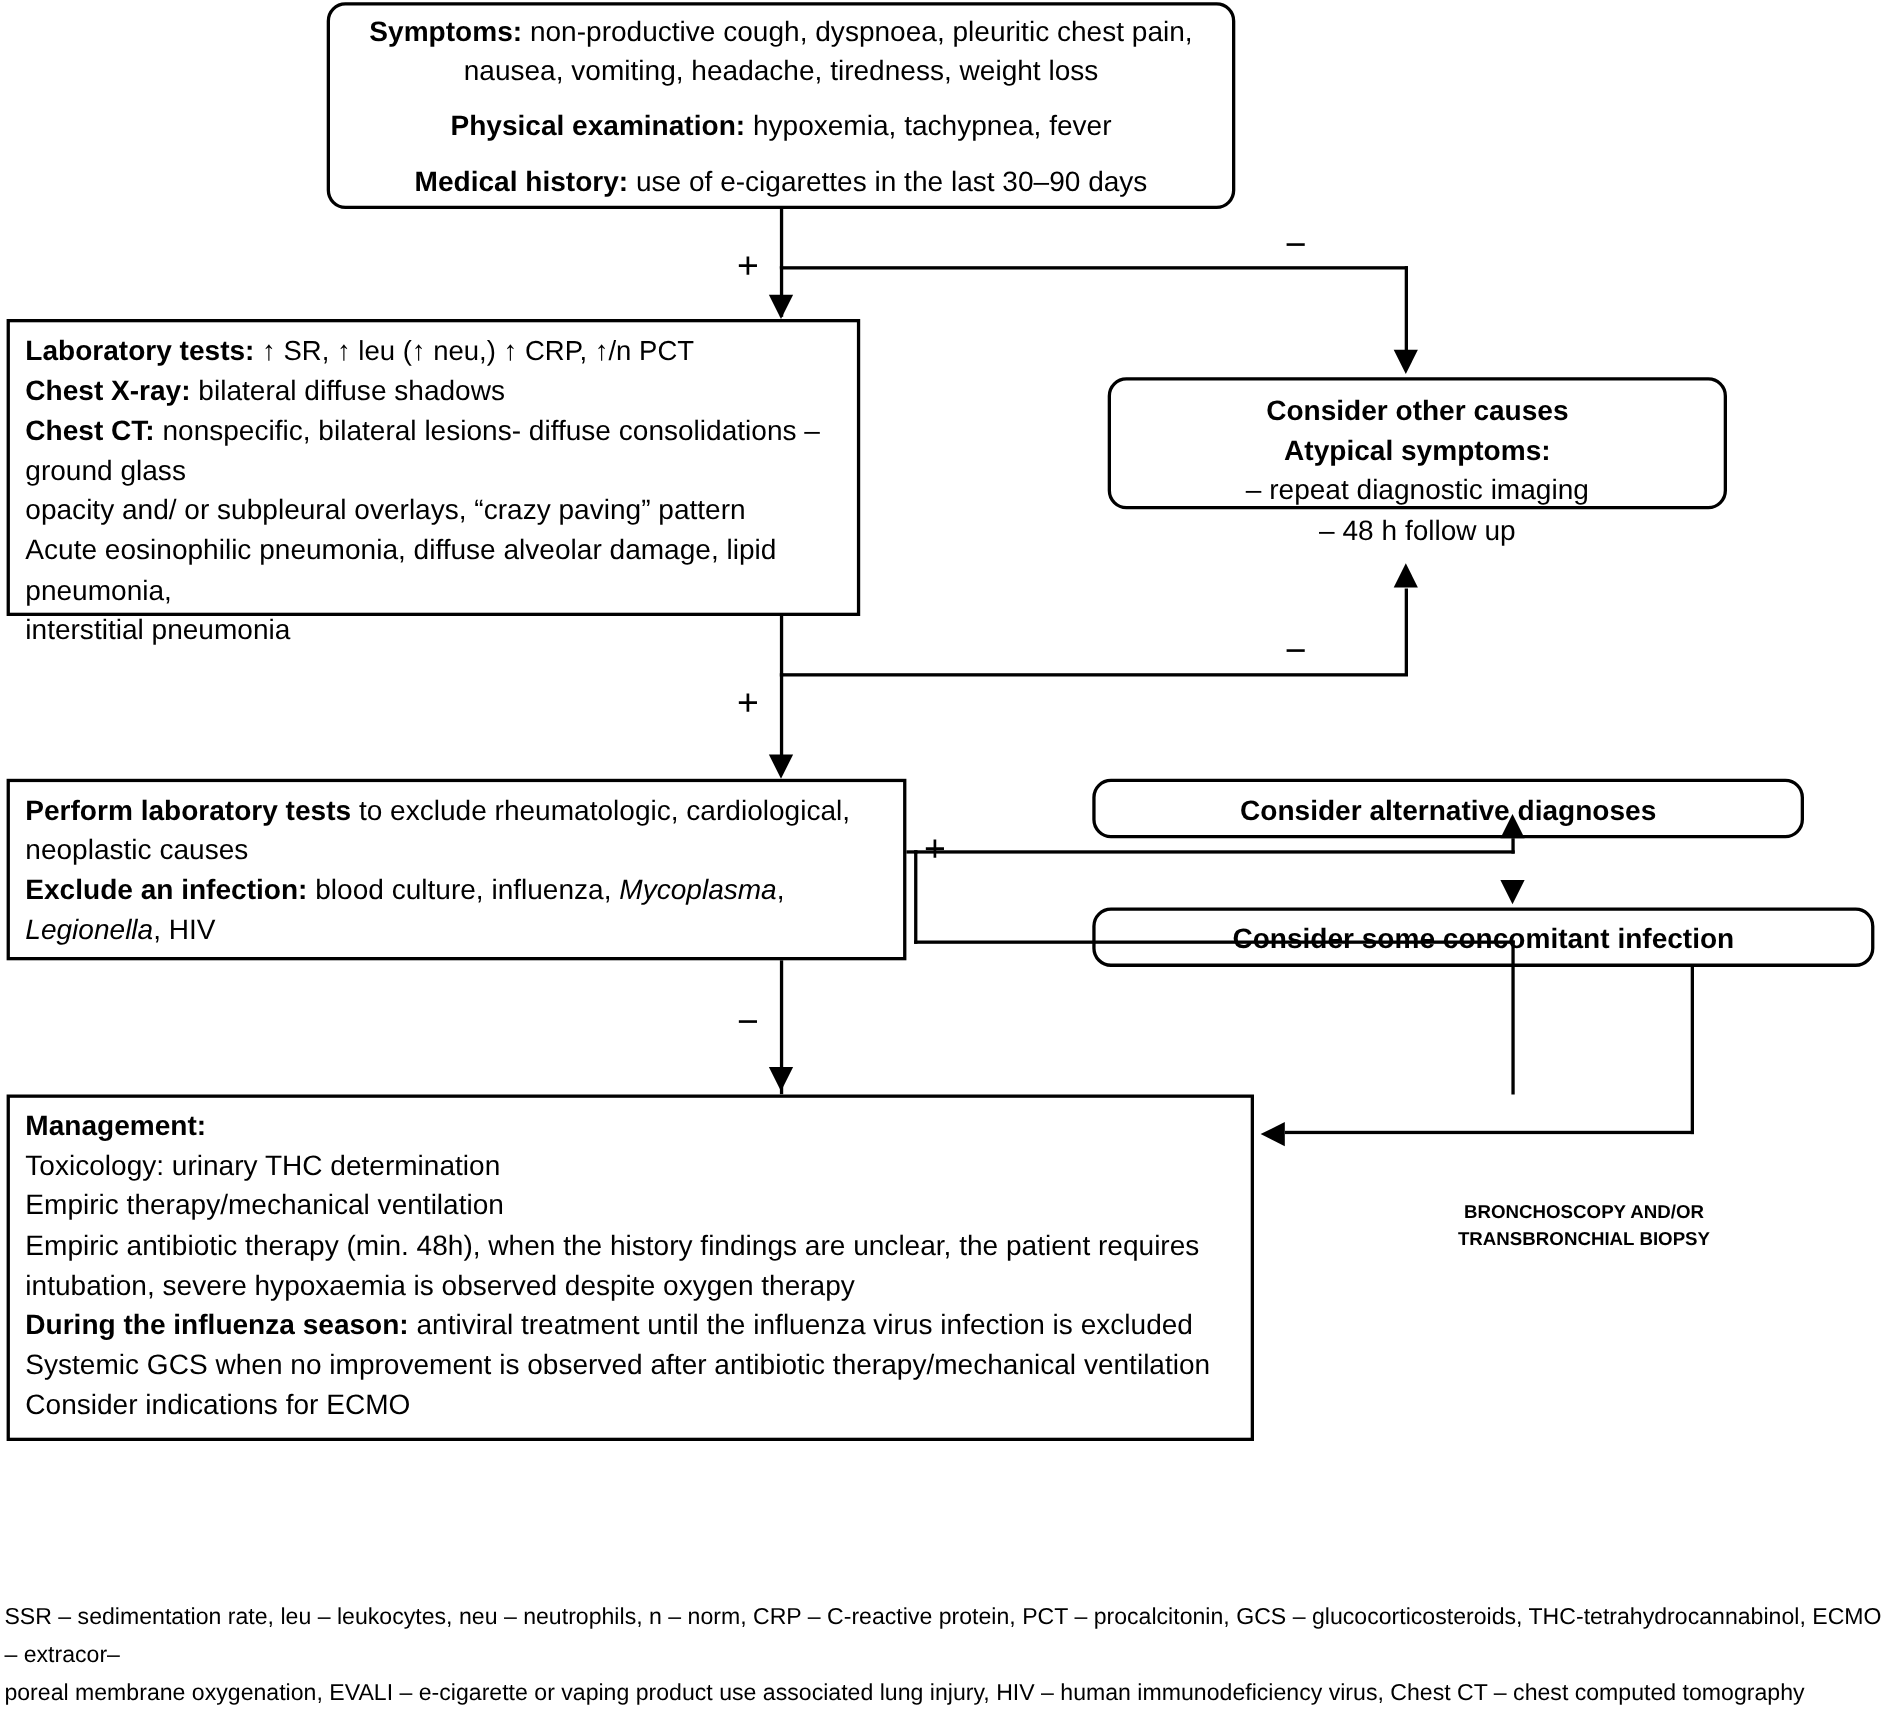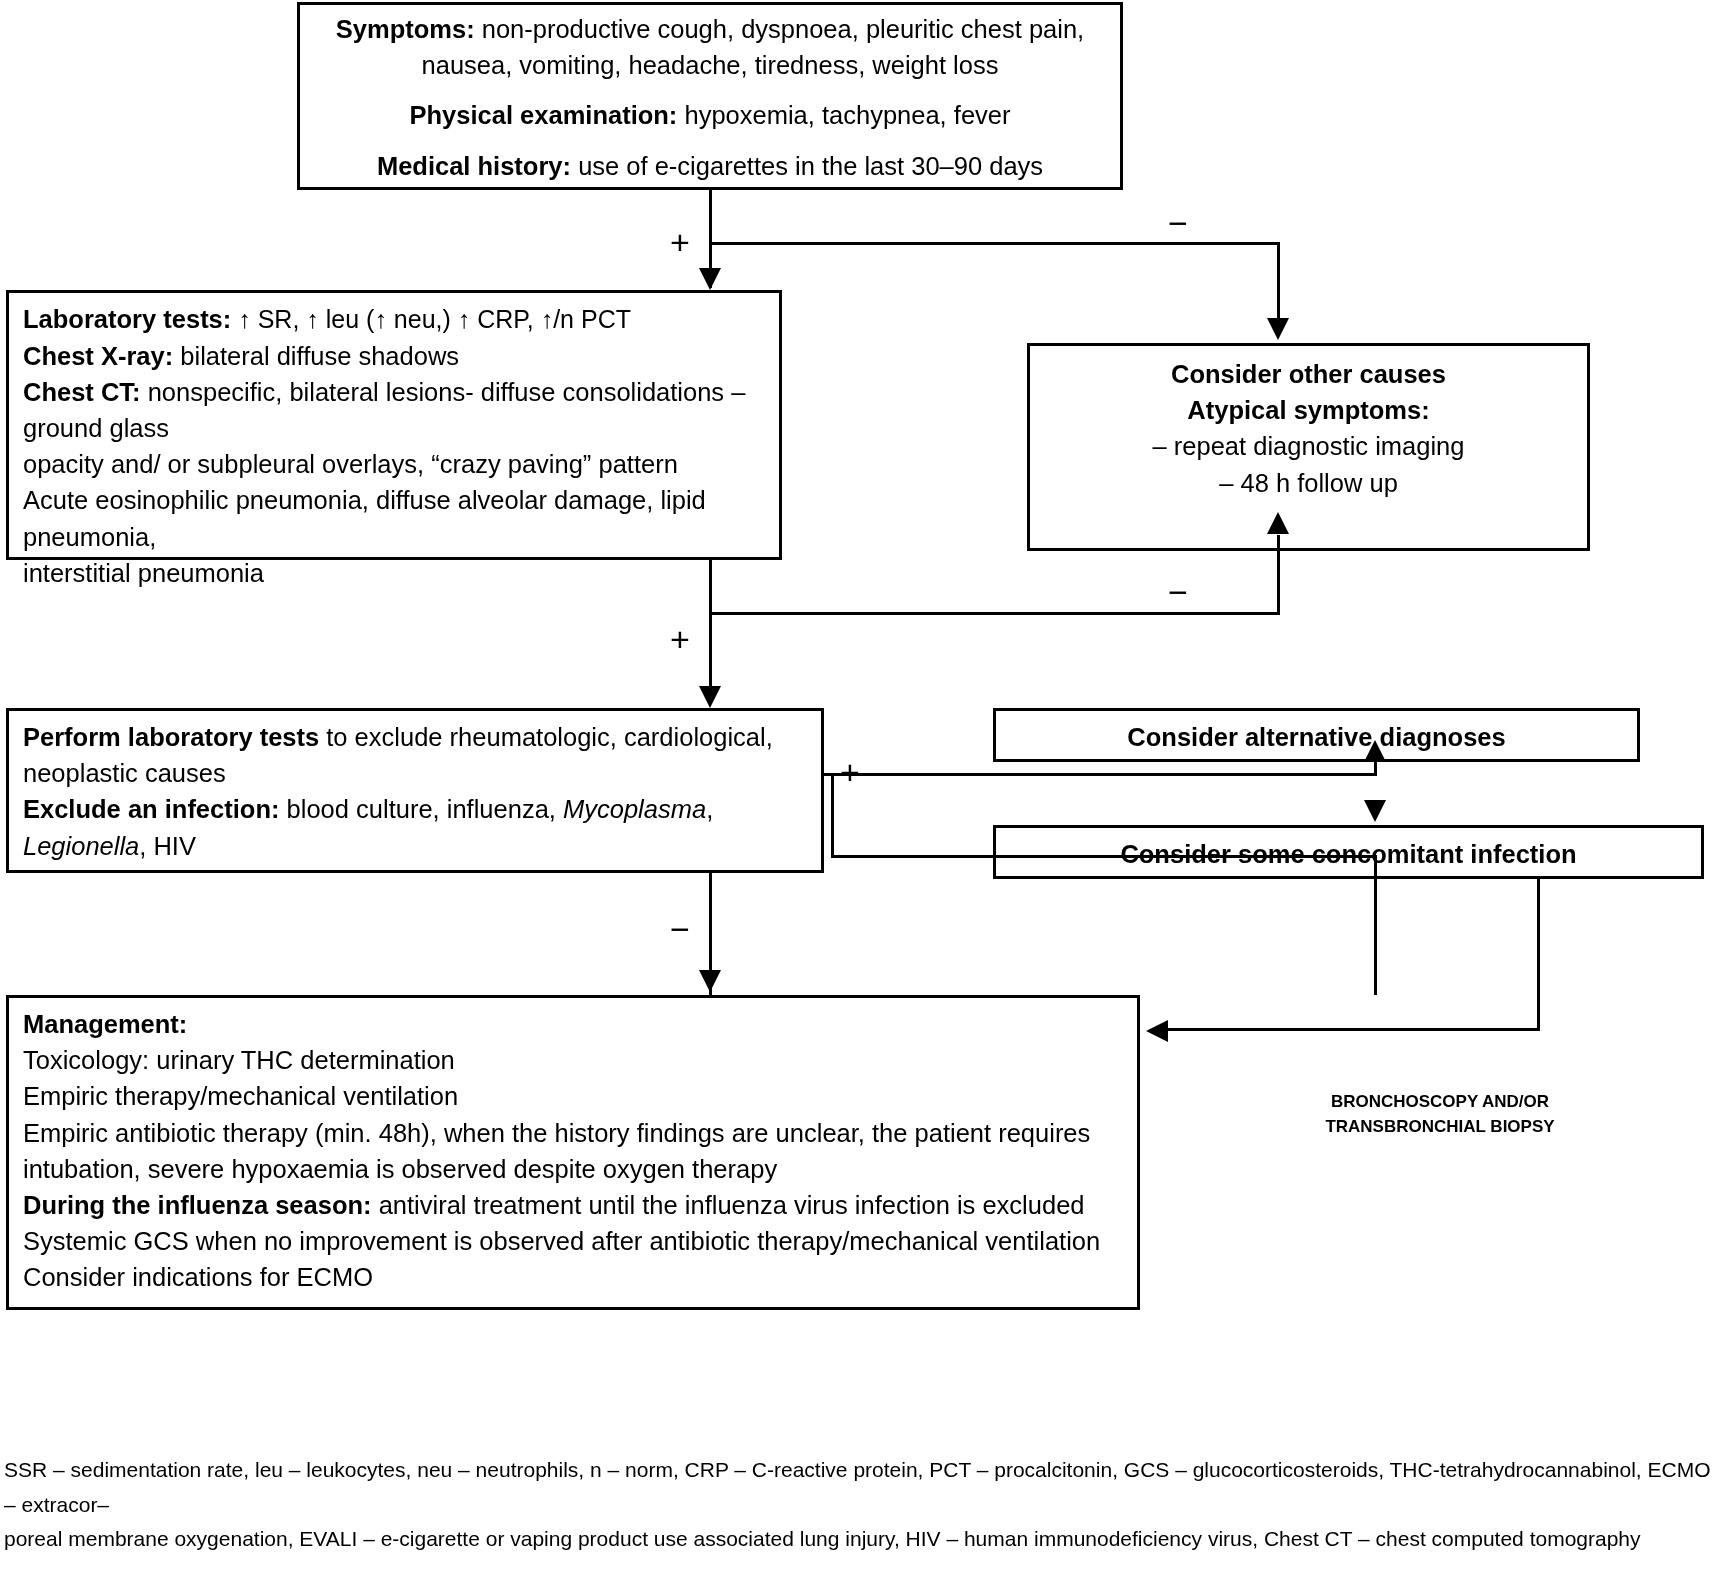--- a/index.html
+++ b/index.html
@@ -20,21 +20,21 @@
   }
   .box {
     position: absolute;
     border: 3px solid #000000;
     background: #ffffff;
     box-sizing: border-box;
     font-size: 25.5px;
     line-height: 1.42;
     padding: 6px 12px;
   }
-  .box.centered { text-align: center; }
+  .box.centered { text-align: center; border-radius: 17px; }
   .box.lefty { text-align: left; }
   .b { font-weight: bold; }
   .it { font-style: italic; }
 
   
   .ln {
     position: absolute;
     background: #000000;
   }
   .vline { width: 3px; }
@@ -126,21 +126,21 @@
       <span class="b">Chest X-ray:</span><span> bilateral diffuse shadows</span>
     </div>
     <div>
       <span class="b">Chest CT:</span><span> nonspecific, bilateral lesions- diffuse consolidations – ground glass</span>
     </div>
     <div>opacity and/ or subpleural overlays, “crazy paving” pattern</div>
     <div>Acute eosinophilic pneumonia, diffuse alveolar damage, lipid pneumonia,</div>
     <div>interstitial pneumonia</div>
   </div>
 
-  <div class="box centered" style="left:1007px; top:343px; width:563px; height:208px; padding:10px 12px;margin-left:20px;">
+  <div class="box centered" style="left:1007px; top:343px; width:563px; height:120px; padding:10px 12px;">
     <div class="b">Consider other causes</div>
     <div class="b">Atypical symptoms:</div>
     <div>– repeat diagnostic imaging</div>
     <div>– 48 h follow up</div>
   </div>
 
   <div class="ln vline" style="left:709px; top:560px; height:55px;"></div>
   <div class="ln hline" style="left:709px; top:612px; width:571px;"></div>
 
   <div class="ln vline" style="left:1277px; top:535px; height:78px;"></div>

